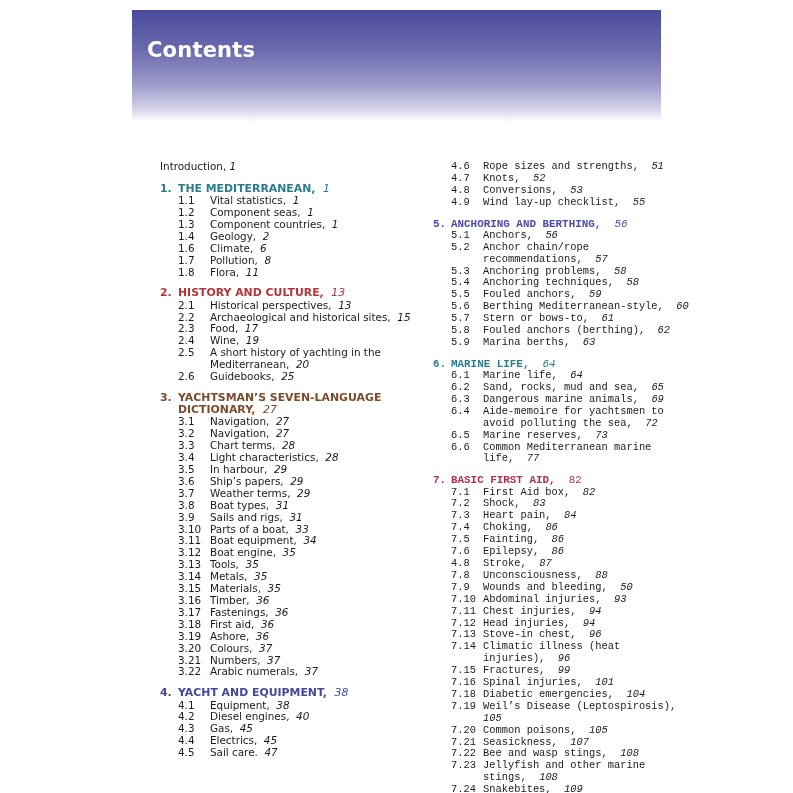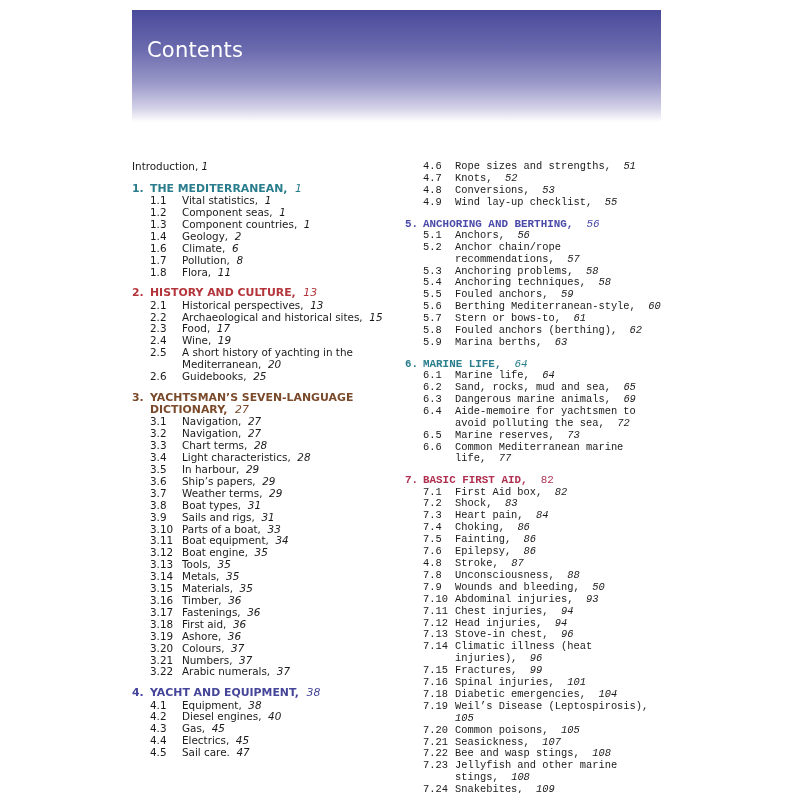--- a/index.html
+++ b/index.html
@@ -1,22 +1,22 @@
 <!DOCTYPE html>
 <html><head>
 <meta charset="utf-8">
 <style>
   html, body { margin:0; padding:0; background:#ffffff; }
   body { width:793px; height:793px; position:relative; overflow:hidden;
          font-family:"DejaVu Sans", "Liberation Sans", sans-serif; color:#1a1a1a; }
   .banner { position:absolute; left:132px; top:10px; width:529px; height:112px;
             background:linear-gradient(to bottom, #4a4a9c 0%, #6a6aae 35%, #9a98c8 65%, #d4d2e8 88%, #ffffff 100%); }
   .banner h1 { position:absolute; left:15px; top:28px; margin:0; color:#ffffff;
-               font-family:"DejaVu Sans", sans-serif; font-weight:normal; font-size:21px; letter-spacing:0.2px; }
-  .col { position:absolute; top:161px; font-size:10.4px; line-height:11.9px; }
+               font-family:"DejaVu Sans", sans-serif; font-weight:bold; font-size:21px; letter-spacing:0.2px; }
+  .col { position:absolute; top:161px; font-size:10.4px; line-height:11.9px;margin-left:28px; }
   .col.left { left:132px; width:268px; }
   .col.right { left:405px; width:260px;font-family:Liberation Mono, monospace; }
   .intro { margin-bottom:10px; }
   .section { margin-bottom:9px; }
   .sec-head { font-weight:bold; font-size:10.9px; line-height:12.2px; display:flex; }
   .sec-head .num { width:18px; flex:none; }
   .sec-head .title { flex:1; }
   .pg { font-style:italic; font-weight:normal; }
   .sec-head .pg { font-style:italic; }
   .item { display:flex; padding-left:18px; }

